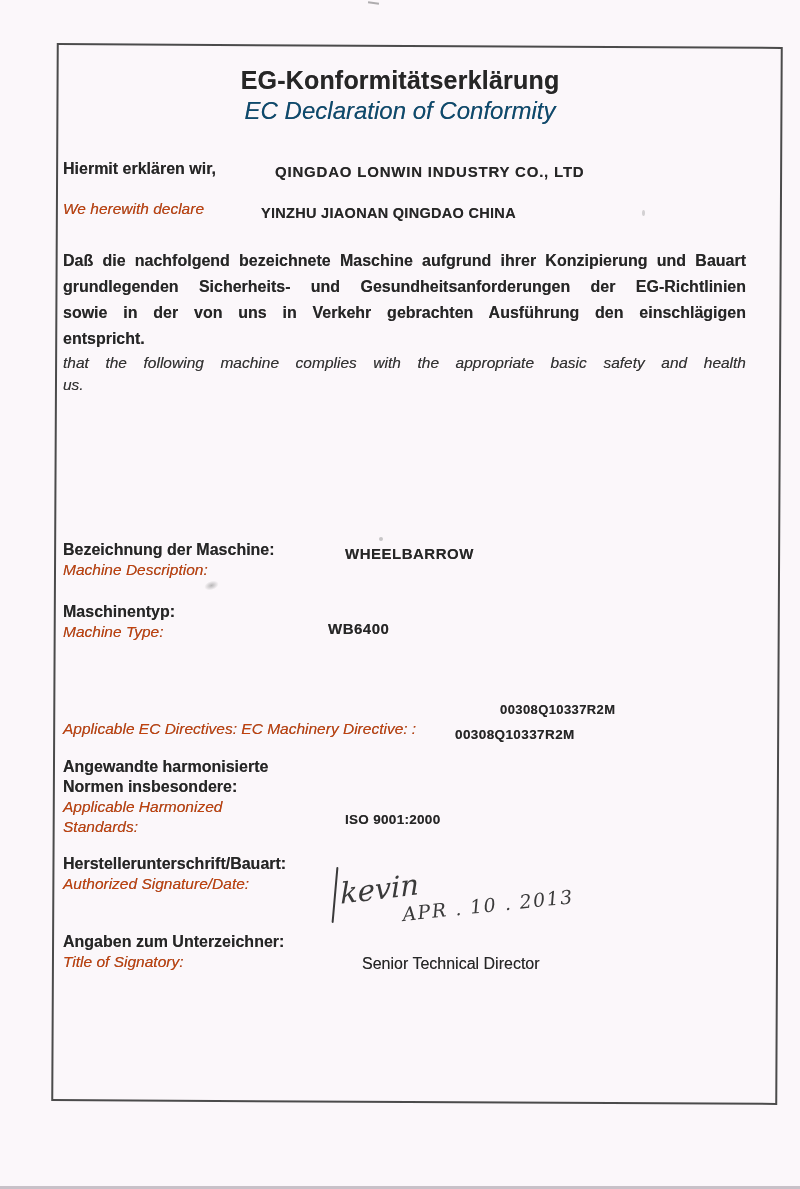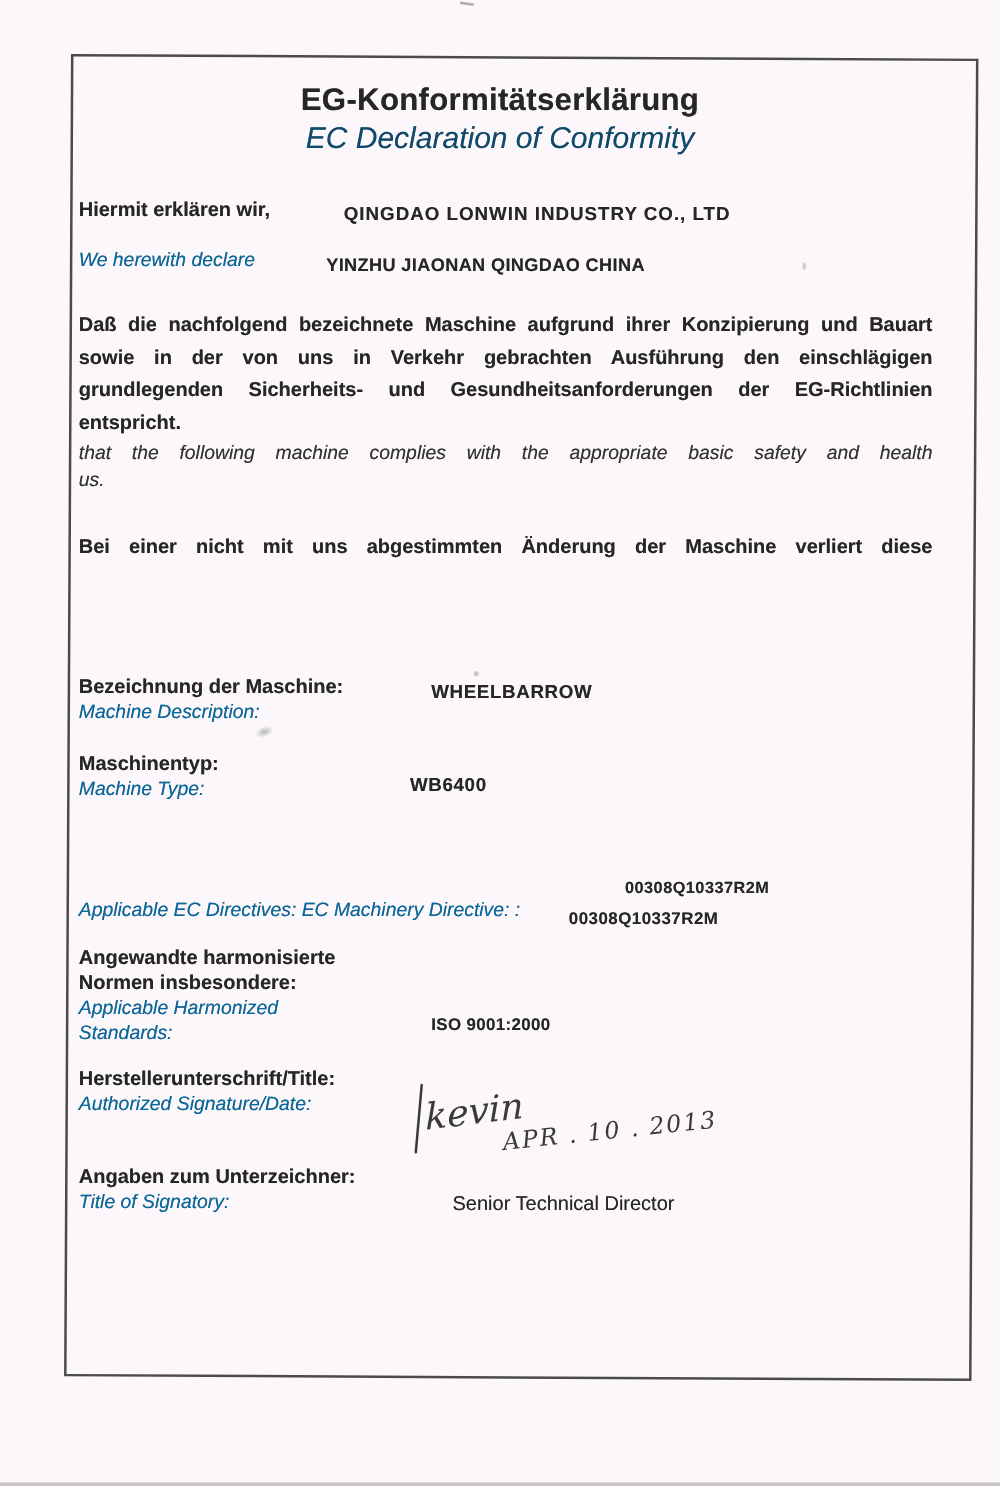--- a/index.html
+++ b/index.html
@@ -20,21 +20,21 @@
   }
   .abs{position:absolute;white-space:nowrap;}
   .title{left:0;top:66px;width:800px;text-align:center;font-size:25px;font-weight:bold;letter-spacing:.2px;}
   .subtitle{left:0;top:97px;width:800px;text-align:center;font-size:24px;font-style:italic;color:#0c4a6e;}
   .para{position:absolute;left:63px;width:683px;white-space:normal;}
   .para .ln{display:block;}
   .jl{text-align:justify;text-align-last:justify;}
   .de-para{font-weight:bold;font-size:16px;line-height:26px;}
   .en-para{font-style:italic;font-size:15.5px;line-height:21.5px;color:#333;}
   .lab-b{font-size:16px;font-weight:bold;}
-  .lab-i{font-size:15.5px;font-style:italic;color:#0369a1;}
+  .lab-i{font-size:15.5px;font-style:italic;color:#c2410c;}
   .val-b{font-weight:bold;}
   .edge-strip{position:absolute;left:0;bottom:0;width:800px;height:3px;background:#c8c1c8;}
   .smudge1{position:absolute;left:204px;top:581px;width:15px;height:9px;border-radius:50%;
     background:radial-gradient(ellipse at center,#8b8b8b 0%,rgba(150,150,150,0) 70%);
     opacity:.6;transform:rotate(-18deg);}
   .speck{position:absolute;border-radius:50%;background:#8a8a8a;}
   .tick-top{position:absolute;left:368px;top:2px;width:11px;height:2px;background:#6f6f6f;opacity:.55;transform:rotate(8deg);}
   .sig-stem{position:absolute;left:334px;top:867px;width:2.4px;height:56px;background:#3a3a3a;
     transform:rotate(5deg);border-radius:2px;}
   .sig-name{position:absolute;left:340px;top:872px;font-family:"DejaVu Serif", serif;
@@ -58,32 +58,31 @@
   <div class="abs txt title">EG-Konformitätserklärung</div>
   <div class="abs txt subtitle">EC Declaration of Conformity</div>
 
   <div class="abs txt lab-b" style="left:63px;top:160px;">Hiermit erklären wir,</div>
   <div class="abs txt val-b" style="left:275px;top:163px;font-size:15px;letter-spacing:.8px;">QINGDAO LONWIN INDUSTRY CO., LTD</div>
   <div class="abs txt lab-i" style="left:63px;top:200px;">We herewith declare</div>
   <div class="abs txt val-b" style="left:261px;top:205px;font-size:14.5px;letter-spacing:.3px;">YINZHU JIAONAN QINGDAO CHINA</div>
 
   <div class="para de-para txt" style="top:248px;">
     <span class="ln jl">Daß die nachfolgend bezeichnete Maschine aufgrund ihrer Konzipierung und Bauart</span>
+    <span class="ln jl">grundlegenden Sicherheits- und Gesundheitsanforderungen der EG-Richtlinien</span>
     <span class="ln jl">sowie in der von uns in Verkehr gebrachten Ausführung den einschlägigen</span>
-    <span class="ln jl">grundlegenden Sicherheits- und Gesundheitsanforderungen der EG-Richtlinien</span>
     <span class="ln">entspricht.</span>
   </div>
 
   <div class="para en-para txt" style="top:352px;">
     <span class="ln jl">that the following machine complies with the appropriate basic safety and health</span>
     <span class="ln">us.</span>
   </div>
 
   <div class="para de-para txt" style="top:425px;line-height:25.5px;">
-    <span class="ln jl">Bei einer nicht mit uns abgestimmten Änderung der Maschine  verliert diese</span>
   </div>
 
 
   <div class="abs txt lab-b" style="left:63px;top:541px;">Bezeichnung der Maschine:</div>
   <div class="abs txt lab-i" style="left:63px;top:561px;">Machine Description:</div>
   <div class="abs txt val-b" style="left:345px;top:545px;font-size:15px;letter-spacing:.5px;">WHEELBARROW</div>
 
   <div class="abs txt lab-b" style="left:63px;top:603px;">Maschinentyp:</div>
   <div class="abs txt lab-i" style="left:63px;top:623px;">Machine Type:</div>
   <div class="abs txt val-b" style="left:328px;top:620px;font-size:15px;letter-spacing:.5px;">WB6400</div>
@@ -91,21 +90,21 @@
   <div class="abs txt val-b" style="left:500px;top:702px;font-size:13px;letter-spacing:.4px;">00308Q10337R2M</div>
   <div class="abs txt lab-i" style="left:63px;top:720px;">Applicable EC Directives: EC Machinery Directive: :</div>
   <div class="abs txt val-b" style="left:455px;top:727px;font-size:13.5px;letter-spacing:.4px;">00308Q10337R2M</div>
 
   <div class="abs txt lab-b" style="left:63px;top:758px;">Angewandte harmonisierte</div>
   <div class="abs txt lab-b" style="left:63px;top:778px;">Normen insbesondere:</div>
   <div class="abs txt lab-i" style="left:63px;top:798px;">Applicable Harmonized</div>
   <div class="abs txt lab-i" style="left:63px;top:818px;">Standards:</div>
   <div class="abs txt val-b" style="left:345px;top:812px;font-size:13.5px;letter-spacing:.3px;">ISO 9001:2000</div>
 
-  <div class="abs txt lab-b" style="left:63px;top:855px;">Herstellerunterschrift/Title:</div>
+  <div class="abs txt lab-b" style="left:63px;top:855px;">Herstellerunterschrift/Bauart:</div>
   <div class="abs txt lab-i" style="left:63px;top:875px;">Authorized Signature/Date:</div>
   <div class="sig-stem"></div>
   <div class="sig-name">kevin</div>
   <div class="sig-date">APR . 10 . 2013</div>
 
   <div class="abs txt lab-b" style="left:63px;top:933px;">Angaben zum Unterzeichner:</div>
   <div class="abs txt lab-i" style="left:63px;top:953px;">Title of Signatory:</div>
   <div class="abs txt" style="left:362px;top:955px;font-size:16px;">Senior Technical Director</div>
 
 </div>

